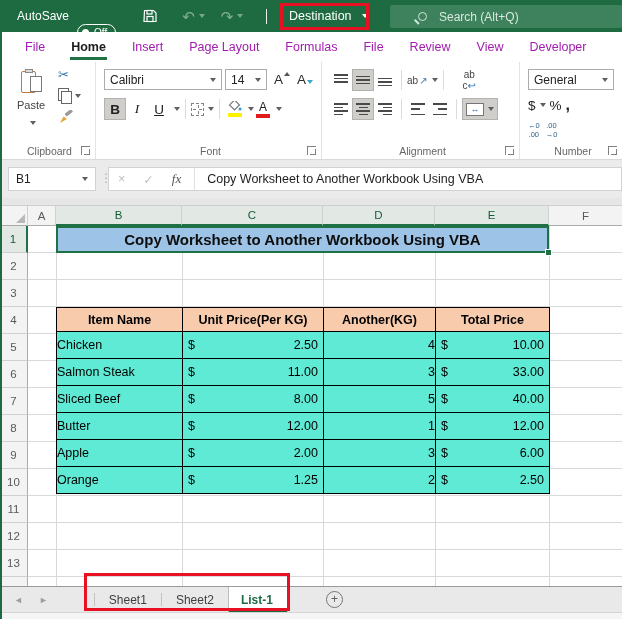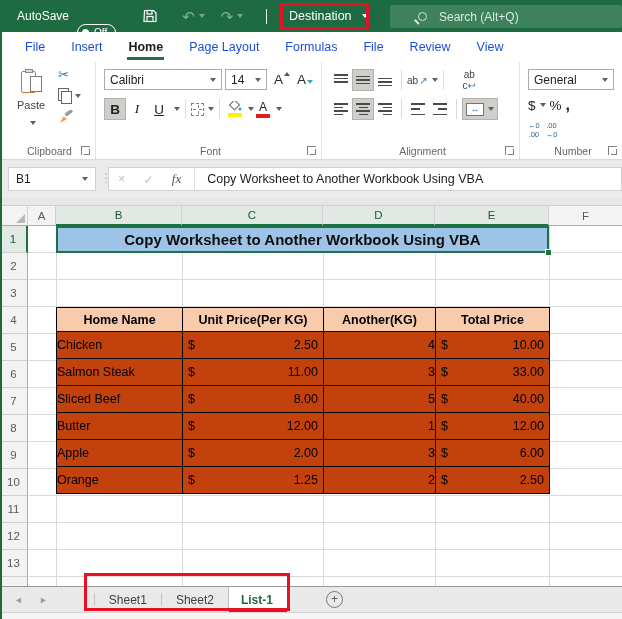--- a/index.html
+++ b/index.html
@@ -33,21 +33,21 @@
     font-size:12.5px;cursor:pointer;}
   .searchbox{position:absolute;left:390px;top:5px;width:232px;height:23px;background:#3D815D;
     border-radius:2px;display:flex;align-items:center;padding-left:28px;color:#D8E9DF;font-size:12px;cursor:text;}
   .mag{width:9px;height:9px;border:1.5px solid #d4e6db;border-radius:50%;position:relative;margin-right:12px;}
   .mag::after{content:"";position:absolute;width:6px;height:1.5px;background:#d4e6db;bottom:-2px;left:-5px;
     transform:rotate(45deg);}
 
   
   .ribbontabs{position:absolute;left:0;top:32px;width:622px;height:30px;background:#fff;
     display:flex;align-items:stretch;padding-left:12px;}
-  .rtab{padding:0 13px;font-size:12.5px;color:#1d4ed8;display:flex;align-items:center;position:relative;cursor:pointer;}
+  .rtab{padding:0 13px;font-size:12.5px;color:#a21caf;display:flex;align-items:center;position:relative;cursor:pointer;}
   .rtab.active{font-weight:700;color:#1b1b1b;}
   .rtab.active::after{content:"";position:absolute;left:12px;right:12px;bottom:2px;height:3px;background:#217346;}
 
   
   .ribbon{position:absolute;left:0;top:62px;width:622px;height:98px;background:#fff;
     border-bottom:1px solid #d9d9d9;display:flex;}
   .rgroup{position:relative;height:100%;border-right:1px solid #e3e3e3;}
   .g-clip{width:96px;} .g-font{width:226px;} .g-align{width:198px;} .g-num{width:102px;border-right:none;}
   .rg-label{position:absolute;bottom:2px;left:0;right:16px;text-align:center;font-size:10.5px;color:#666;padding-left:20px;}
   .rg-launcher{position:absolute;bottom:4px;right:5px;width:9px;height:9px;border-left:1px solid #808080;
@@ -156,21 +156,21 @@
   
   .titlecell{position:absolute;left:56px;top:20px;width:493px;height:27px;background:#9DC3E6;
     border:2px solid #1F7145;display:flex;align-items:center;justify-content:center;
     font-weight:700;font-size:15px;color:#0d0d0d;cursor:cell;}
   .fillhandle{position:absolute;left:545px;top:43px;width:7px;height:7px;background:#1F7145;border:1.5px solid #fff;}
 
   
   .datatable{position:absolute;left:56px;top:101px;width:494px;border-collapse:collapse;table-layout:fixed;}
   .datatable th,.datatable td{border:1.5px solid #000;font-size:12.5px;color:#000;padding:0;overflow:hidden;cursor:cell;}
   .datatable th{background:#F8CBAD;font-weight:700;height:24px;text-align:center;}
-  .datatable td{height:27px;background:#c2410c;}
+  .datatable td{height:27px;background:#5eead4;}
   .money{display:flex;justify-content:space-between;padding:0 5px;}
   .qty{text-align:right;padding-right:4px;}
   .itemname{padding-left:4px;text-align:left;}
 
   
   .tabbar{position:absolute;left:0;top:586px;width:622px;height:26px;background:#E9E9E9;
     border-top:1px solid #9a9a9a;display:flex;align-items:stretch;}
   .navarr{font-size:9px;color:#9e9e9e;display:flex;align-items:center;cursor:pointer;}
   .nv1{margin-left:14px;} .nv2{margin-left:16px;}
   .tabsep{width:1px;background:#c3c3c3;margin:6px 0;}
@@ -220,27 +220,28 @@
     <i class="dd w"></i>
   </span>
   <span class="searchbox">
     <span class="mag"></span>
     <span>Search (Alt+Q)</span>
   </span>
 </div>
 
 <div class="ribbontabs">
   <span class="rtab">File</span>
+  <span class="rtab active">Home</span>
   <span class="rtab">Insert</span>
-  <span class="rtab active">Home</span>
   <span class="rtab">Page Layout</span>
   <span class="rtab">Formulas</span>
   <span class="rtab">File</span>
   <span class="rtab">Review</span>
   <span class="rtab">View</span>
+  <span class="rtab">Developer</span>
 </div>
 
 <div class="ribbon">
 
   <div class="rgroup g-clip">
     <div class="paste">
       <div class="clipico">
         <span class="board"></span>
           <span class="clip"></span>
           <span class="page"></span>
@@ -497,21 +498,21 @@
 
   <table class="datatable">
     <colgroup>
         <col style="width:126px;">
         <col style="width:141px;">
         <col style="width:112px;">
         <col style="width:114px;">
       </colgroup>
     <tbody>
         <tr>
-      <th>Home Name</th>
+      <th>Item Name</th>
       <th>Unit Price(Per KG)</th>
       <th>Another(KG)</th>
       <th>Total Price</th>
     </tr>
     <tr>
       <td class="itemname">Chicken</td>
       <td>
             <div class="money">
               <span>$</span>
               <span>2.50</span>

